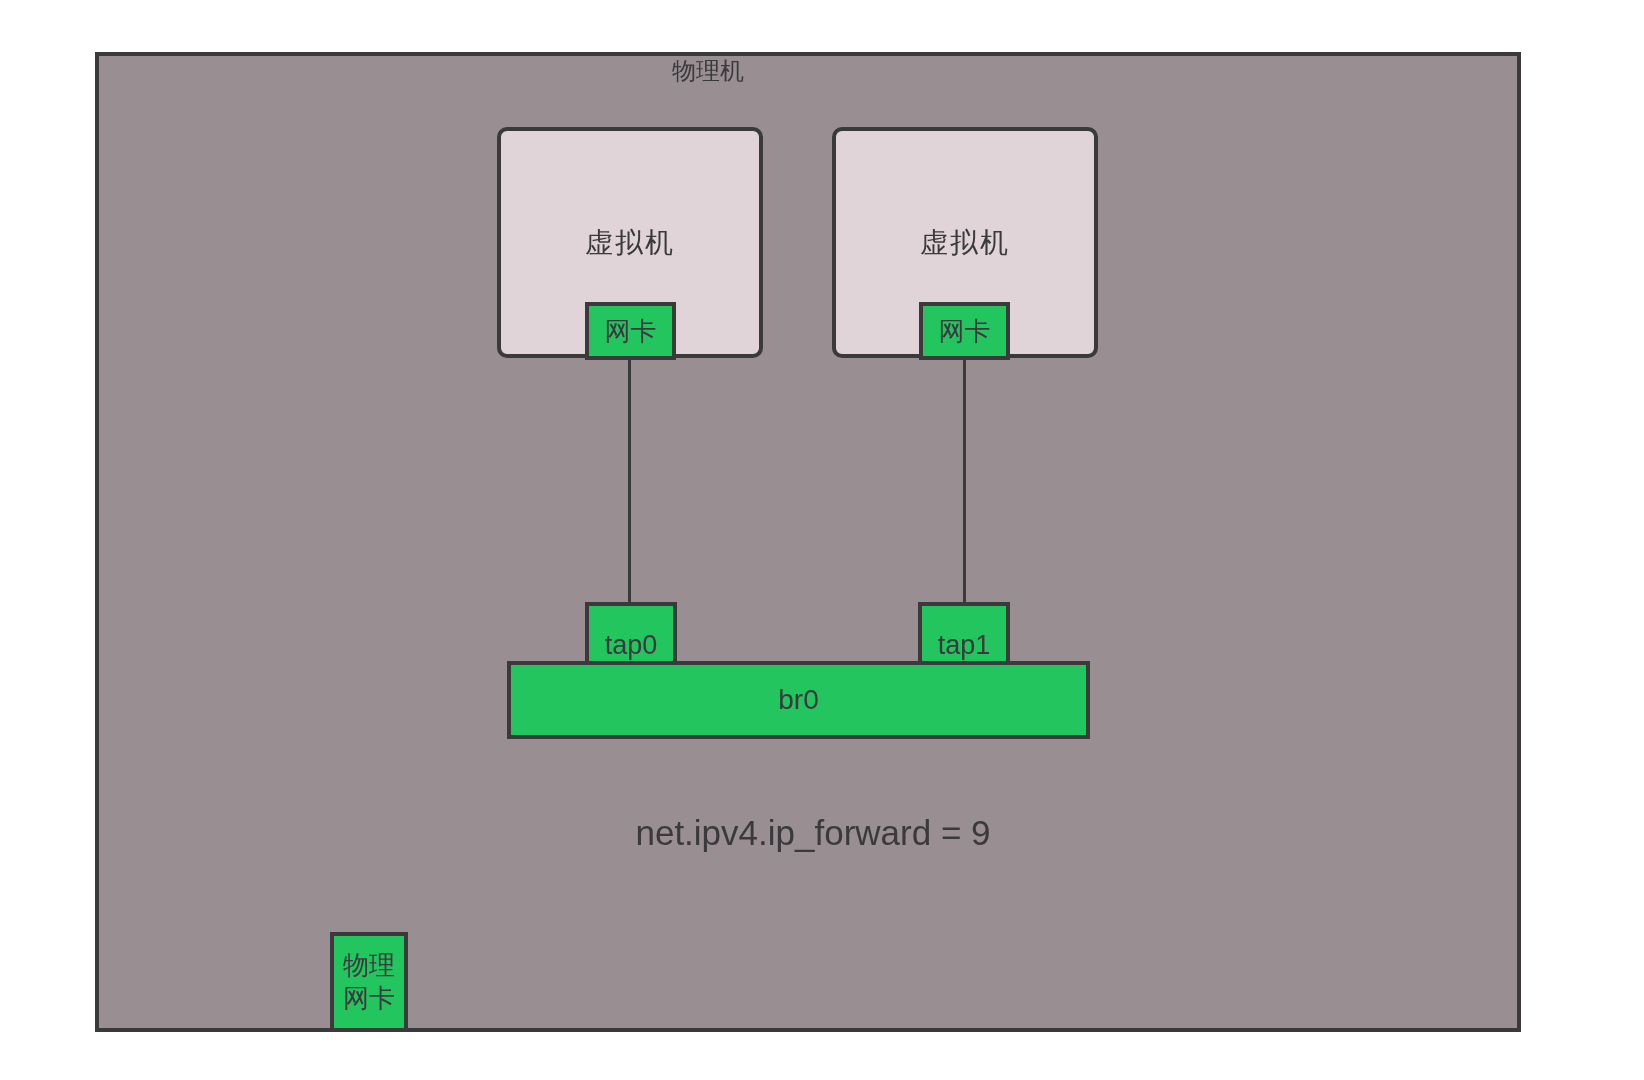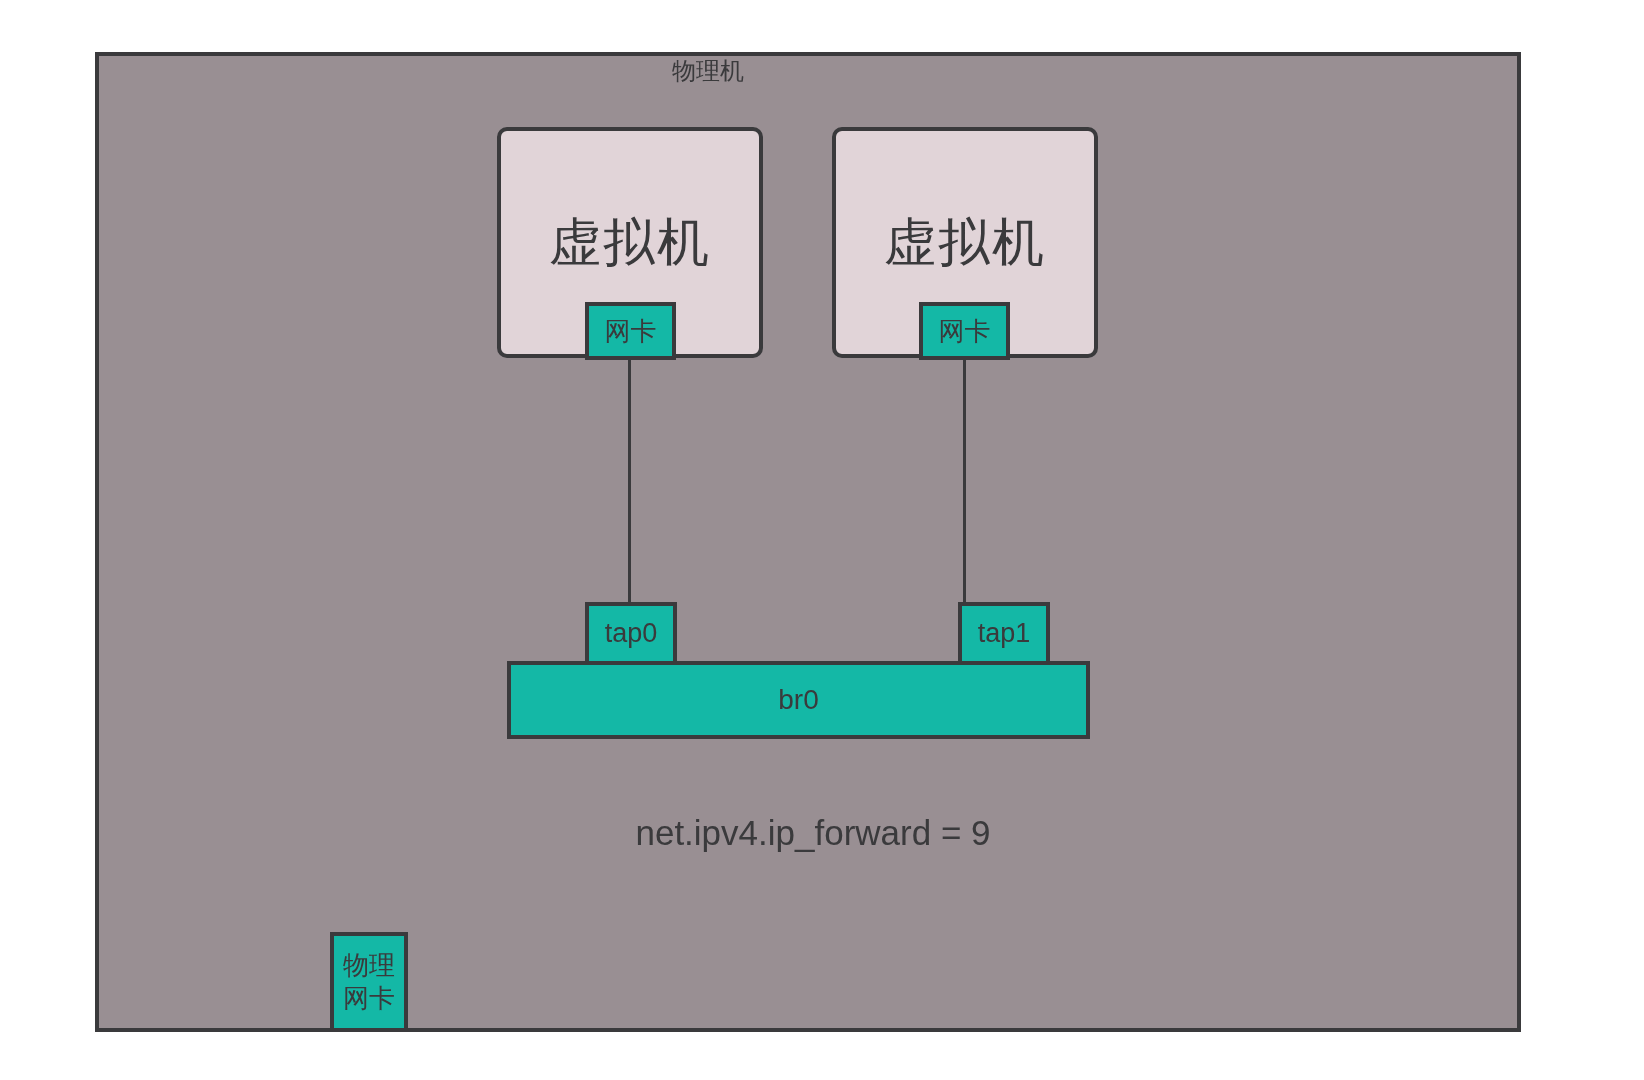--- a/index.html
+++ b/index.html
@@ -36,41 +36,41 @@
   }
 
   
   .vm {
     top: 127px;
     width: 266px; height: 231px;
     background: #e1d4d8;
     border: 4px solid #3a3a3c;
     border-radius: 10px;
     display: flex; align-items: center; justify-content: center;
-    font-size: 52px;
+    font-size: 28px;
     letter-spacing: 2px;
     z-index: 2;
   }
   .vm1 { left: 497px; }
   .vm2 { left: 832px; }
 
   
   .node {
-    background: #14b8a6;
+    background: #22c55e;
     border: 4px solid #3a3a3c;
     display: flex; align-items: center; justify-content: center;
     z-index: 4;
   }
   .nic { top: 302px; width: 91px; height: 58px; font-size: 26px; }
   .nic1 { left: 585px; }
   .nic2 { left: 919px; }
 
-  .tap { top: 602px; width: 92px; height: 63px; font-size: 27px; z-index: 5; }
+  .tap { top: 602px; width: 92px; height: 63px; font-size: 27px; z-index: 5; align-items: flex-end; }
   .tap0 { left: 585px; }
-  .tap1 { left: 918px; margin-left: 40px; }
+  .tap1 { left: 918px; }
 
   .bridge {
     left: 507px; top: 661px;
     width: 583px; height: 78px;
     font-size: 28px;
     z-index: 4;
   }
 
   .phys-nic {
     left: 330px; top: 932px;

